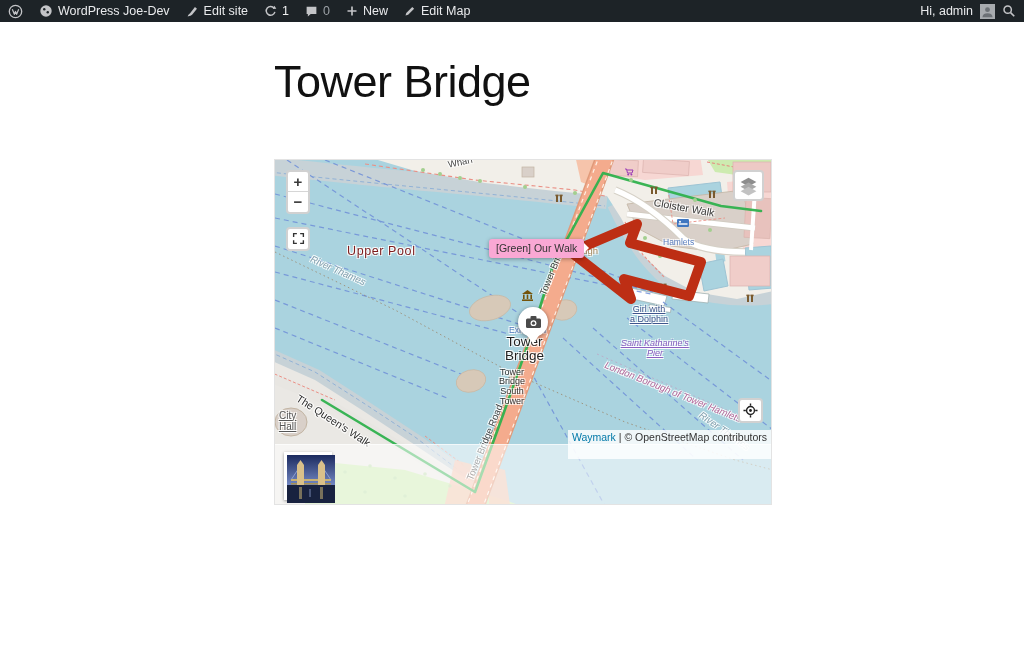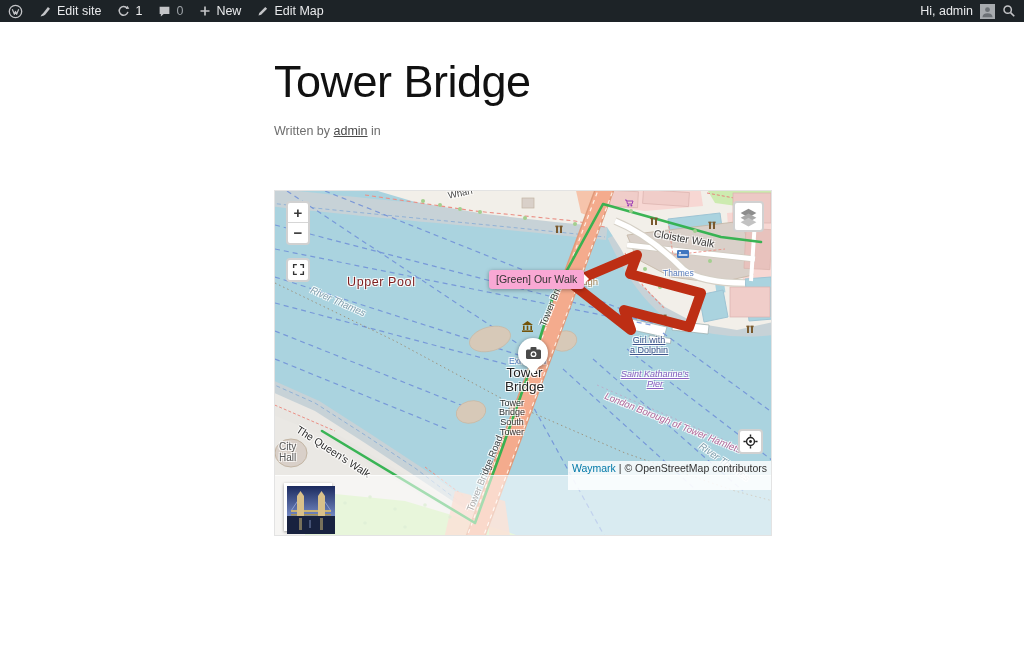--- a/index.html
+++ b/index.html
@@ -37,21 +37,21 @@
 
   .labels{position:absolute;inset:0;z-index:3;pointer-events:none;}
   .lbl{position:absolute;white-space:pre-line;transform-origin:0 0;line-height:1.15;
        text-shadow:-1px -1px 0 rgba(255,255,255,.85),1px -1px 0 rgba(255,255,255,.85),
                    -1px 1px 0 rgba(255,255,255,.85),1px 1px 0 rgba(255,255,255,.85);}
   .street{font-size:9.5px;color:#4a4a4a;}
   .street-big{font-size:10.5px;color:#383838;}
   .water-name{font-size:12.5px;color:#7f1d1d;letter-spacing:.6px;}
   .water-italic{font-size:9.5px;font-style:italic;color:#87a2af;}
   .path-label{font-size:10.5px;color:#2e2e2e;}
-  .place{font-size:10px;color:#555;text-align:right;}
+  .place{font-size:10px;color:#555;text-align:right;text-decoration:underline;}
   .poi-blue{font-size:9px;color:#3f568c;text-align:center;}
   .poi-blue-sm{font-size:8.5px;color:#5a7fc0;}
   .pier-purple{font-size:9px;font-style:italic;color:#8a5fc0;text-align:center;}
   .boundary{font-size:9.5px;font-style:italic;color:#b86a9b;}
   .boundary-tan{font-size:9.5px;color:#ad8c5f;}
   .bridge-name{font-size:13.5px;color:#222;text-align:center;line-height:1.05;}
   .tiny-name{font-size:9px;color:#333;text-align:center;line-height:1.1;}
   .road-rot{font-size:9.5px;color:#444;}
 
   .arrow-layer{position:absolute;inset:0;z-index:4;pointer-events:none;}
@@ -88,20 +88,28 @@
 </style>
 </head>
 <body>
 
 <div class="adminbar">
   <div class="ab-item">
     <svg width="15" height="15" viewBox="0 0 16 16">
       <circle cx="8" cy="8" r="6.6" fill="none" stroke="#c3c4c7" stroke-width="1.4"></circle>
       <path d="M4.6 5.6 L6.8 11 L8 8 L9.2 11 L11.4 5.6" fill="none" stroke="#c3c4c7" stroke-width="1.3" stroke-linejoin="round"></path>
     </svg>
+  </div>
+  <div class="ab-item">
+    <svg width="14" height="14" viewBox="0 0 16 16">
+      <circle cx="8" cy="8" r="6.5" fill="#c3c4c7"></circle>
+      <circle cx="6" cy="6" r="1.4" fill="#1d2327"></circle>
+      <circle cx="10" cy="9.5" r="1.4" fill="#1d2327"></circle>
+    </svg>
+    <span>WordPress Joe-Dev</span>
   </div>
   <div class="ab-item">
     <svg width="13" height="13" viewBox="0 0 16 16">
       <path d="M2 14 C3 11.5 3.5 11.5 5 10 L11 2.5 L13.5 4.5 L7.5 12 C6 13 5.5 13.5 2 14 Z" fill="#c3c4c7"></path>
     </svg>
     <span>Edit site</span>
   </div>
   <div class="ab-item">
     <svg width="13" height="13" viewBox="0 0 16 16">
       <path d="M12.5 4 A5.4 5.4 0 1 0 13.4 8.5" fill="none" stroke="#c3c4c7" stroke-width="1.8"></path>
@@ -138,25 +146,20 @@
     </span>
     <svg width="14" height="14" viewBox="0 0 16 16">
       <circle cx="6.5" cy="6.5" r="4.2" fill="none" stroke="#c3c4c7" stroke-width="1.7"></circle>
       <path d="M9.8 9.8 L14 14" stroke="#c3c4c7" stroke-width="1.9"></path>
     </svg>
   </div>
 </div>
 
 <div class="content">
   <h1 class="post-title">Tower Bridge</h1>
-  <div class="byline">
-    <span>Written by</span>
-    <a>admin</a>
-    <span>in</span>
-  </div>
 
   <div class="map">
 
     <svg class="geom" width="498" height="346" viewBox="0 0 498 346">
       <rect class="c-water" width="498" height="346"></rect>
 
       <path d="M-5 6 C 80 16 200 26 332 40" stroke="#c7d2d7" stroke-width="18" fill="none"></path>
       <path d="M340 44 C 352 70 368 98 392 118 C 418 134 455 141 498 136" stroke="#c7d2d7" stroke-width="16" fill="none"></path>
       <path d="M-5 12 C 80 22 200 32 330 46" stroke="#7fa7d6" stroke-width="1" fill="none" stroke-dasharray="4 3" opacity=".75"></path>
       <path d="M348 52 C 360 78 376 100 396 116" stroke="#7fa7d6" stroke-width="1" fill="none" stroke-dasharray="4 3" opacity=".6"></path>
@@ -325,21 +328,21 @@
         <span class="lbl path-label" style="left: 26px; top: 232px; transform: rotate(33deg);">The Queen's Walk</span>
         <span class="lbl place" style="left: 4px; top: 250px;">City
 Hall</span>
         <span class="lbl street-big" style="left: 380px; top: 36px; transform: rotate(10deg);">Cloister Walk</span>
         <span class="lbl poi-blue" style="left: 355px; top: 144px; text-decoration: underline;">Girl with
 a Dolphin</span>
         <span class="lbl pier-purple" style="left: 346px; top: 178px; text-decoration: underline;">Saint Katharine's
 Pier</span>
         <span class="lbl boundary" style="left: 332px; top: 200px; transform: rotate(22deg);">London Borough of Tower Hamlets</span>
         <span class="lbl boundary-tan" style="left: 302px; top: 86px;">ough</span>
-        <span class="lbl poi-blue-sm" style="left: 388px; top: 78px;">Thames</span>
+        <span class="lbl poi-blue-sm" style="left: 388px; top: 78px;">Hamlets</span>
         <span class="lbl poi-blue-sm" style="left: 234px; top: 166px;">Exhibition</span>
         <span class="lbl bridge-name" style="left: 230px; top: 175px;">Tower
 Bridge</span>
         <span class="lbl tiny-name" style="left: 224px; top: 208px;">Tower
 Bridge
 South
 Tower</span>
         <span class="lbl road-rot" style="left: 263px; top: 133px; transform: rotate(-68deg);">Tower Bridge</span>
         <span class="lbl road-rot" style="left: 190px; top: 318px; transform: rotate(-68deg);">Tower Bridge Road</span>
         <span class="lbl water-italic" style="left: 428px; top: 250px; transform: rotate(35deg);">River Thames</span>

